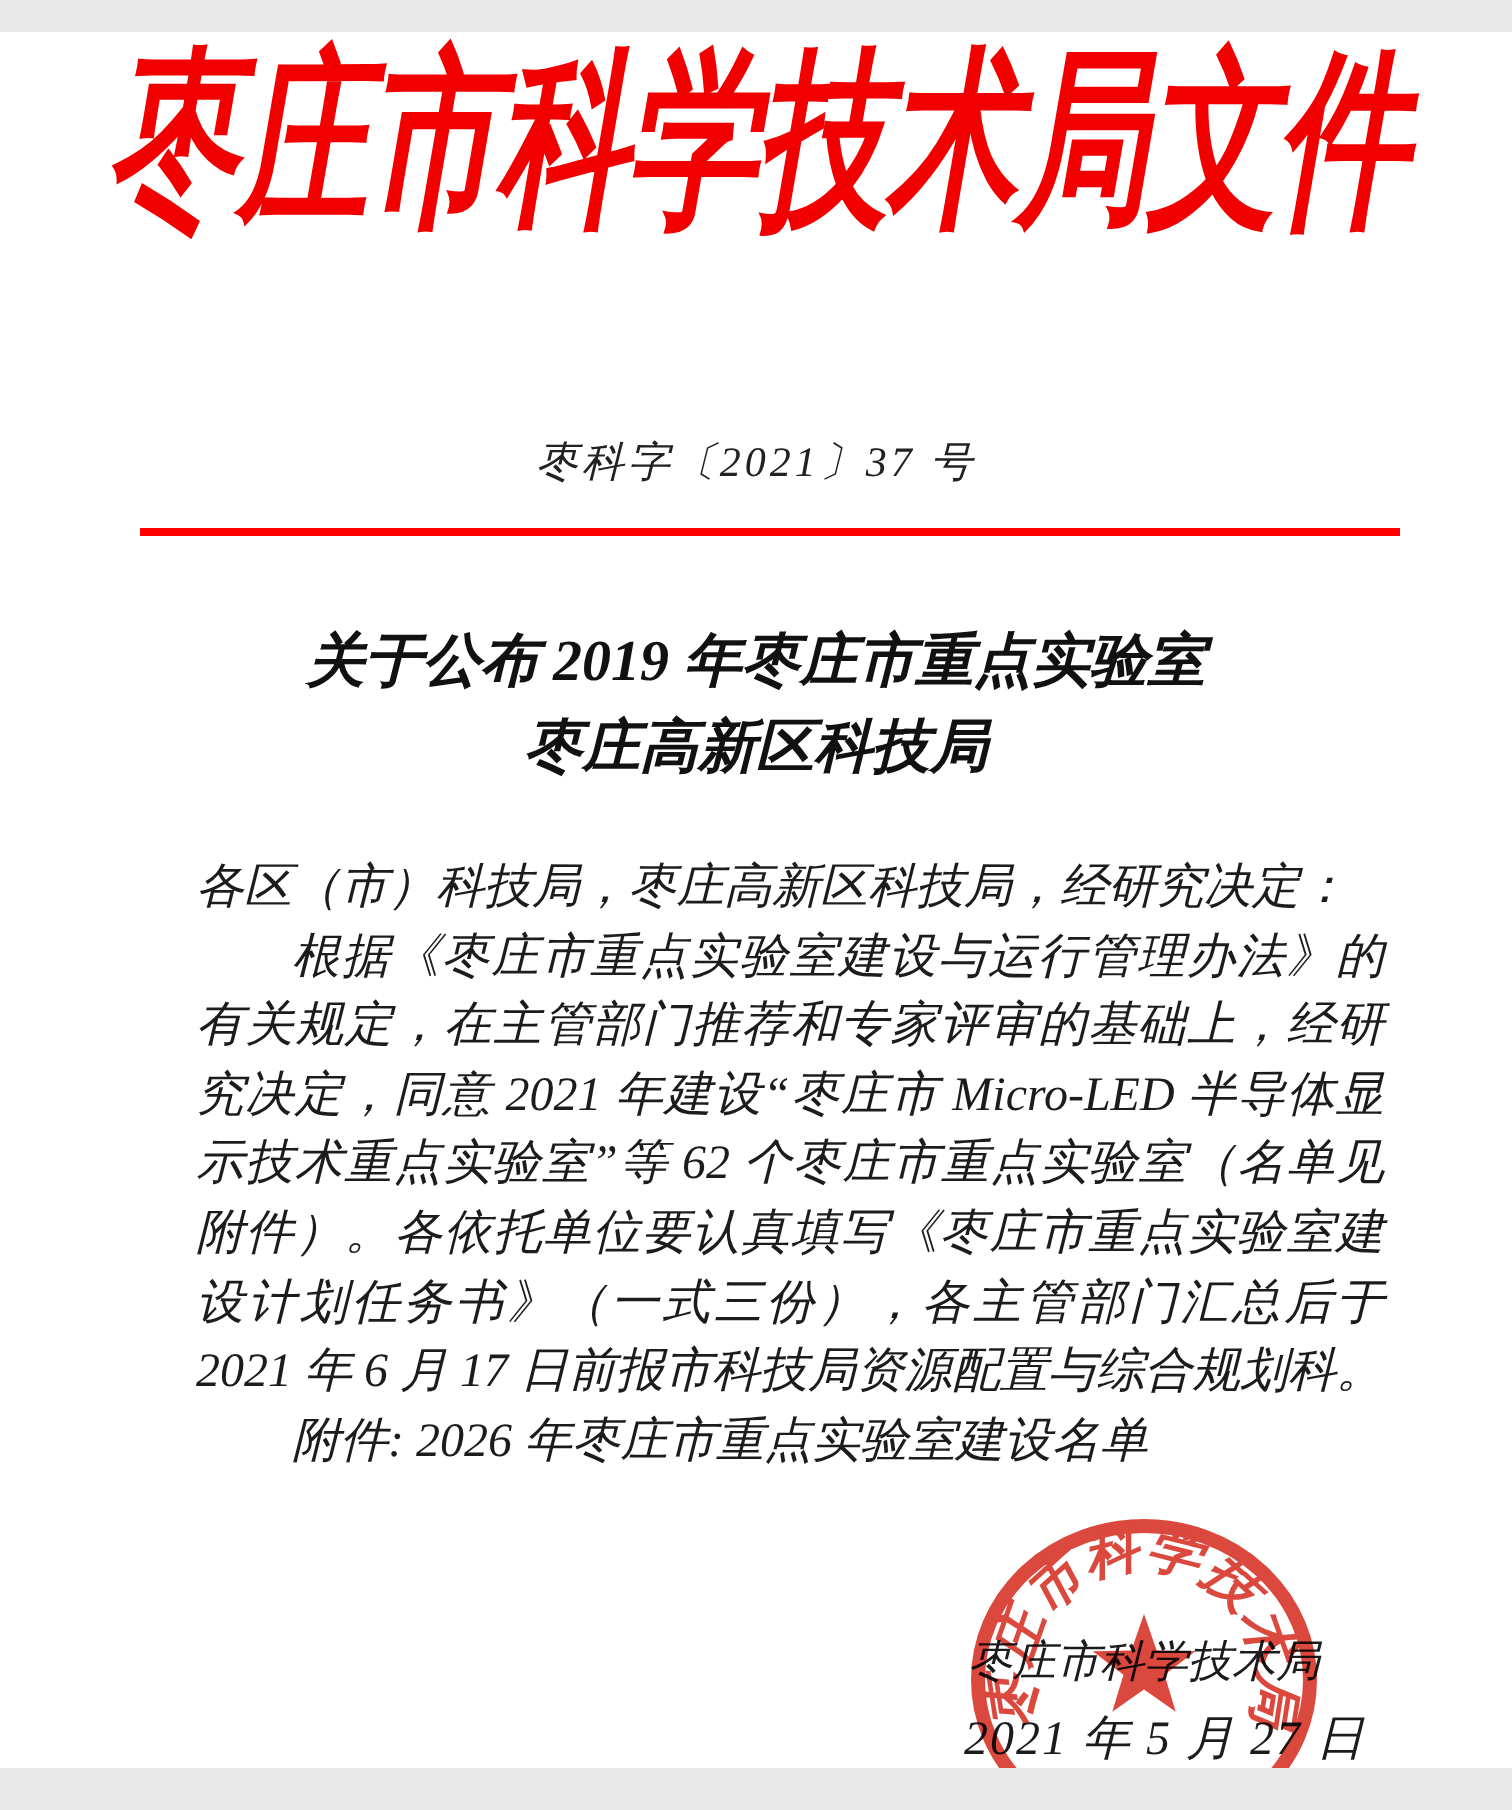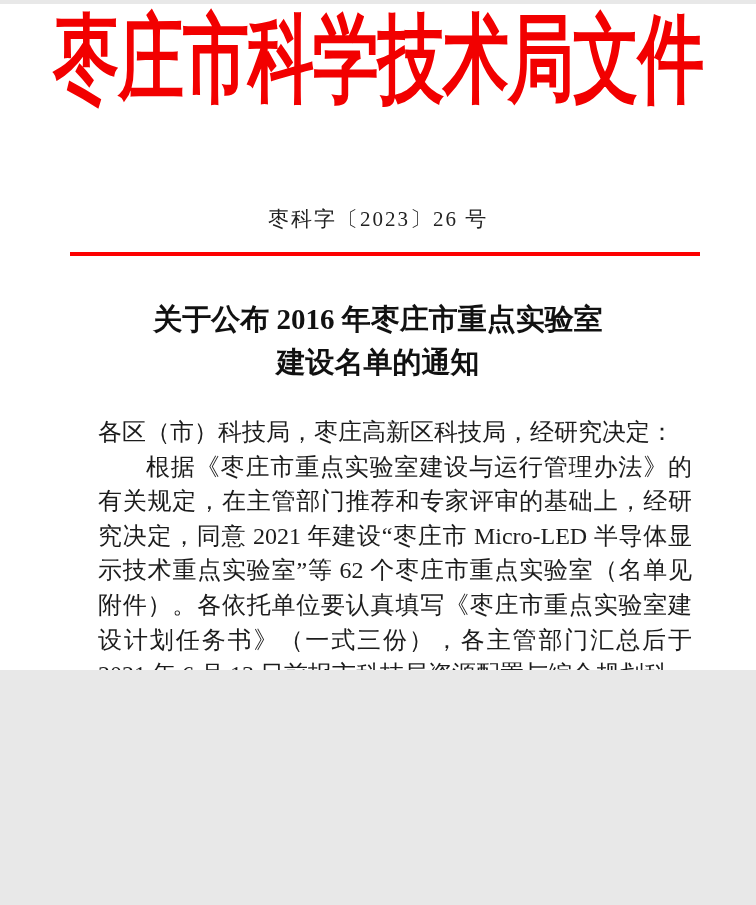--- a/index.html
+++ b/index.html
@@ -1,23 +1,24 @@
 <!DOCTYPE html>
 <html><head>
 <meta charset="utf-8">
 <style>
   html,body{margin:0;padding:0;background:#e8e8e8;}
   .page{
     position:relative;
-    width:756px;height:666px;
-    margin:4px auto;
+    width:756px;height:868px;
+    margin:16px auto;
     background:#ffffff;
     overflow:hidden;
     font-family:"Liberation Serif","DejaVu Serif",serif;
     color:#1c1c1c;
+    font-style:italic;
   }
   .letterhead{
     position:absolute;top:8px;left:0;right:0;
     text-align:center;
     color:#f20000;
     font-weight:bold;
     font-size:66px;
     line-height:1;
     white-space:nowrap;
     letter-spacing:-1px;
@@ -77,32 +78,32 @@
     letter-spacing:1px;
   }
 </style>
 </head>
 <body>
 
 <div class="page">
 
   <div class="letterhead">枣庄市科学技术局文件</div>
 
-  <div class="doc-number">枣科字〔2023〕26 号</div>
+  <div class="doc-number">枣科字〔2021〕37 号</div>
 
   <div class="red-line"></div>
 
   <div class="doc-title">
-    <div>关于公布 2016 年枣庄市重点实验室</div>
-    <div>建设名单的通知</div>
+    <div>关于公布 2019 年枣庄市重点实验室</div>
+    <div>枣庄高新区科技局</div>
   </div>
 
   <div class="body-text">
     <p>各区（市）科技局，枣庄高新区科技局，经研究决定：</p>
-    <p class="indent">根据《枣庄市重点实验室建设与运行管理办法》的有关规定，在主管部门推荐和专家评审的基础上，经研究决定，同意 2021 年建设“枣庄市 Micro-LED 半导体显示技术重点实验室”等 62 个枣庄市重点实验室（名单见附件）。各依托单位要认真填写《枣庄市重点实验室建设计划任务书》（一式三份），各主管部门汇总后于 2021 年 6 月 13 日前报市科技局资源配置与综合规划科。</p>
+    <p class="indent">根据《枣庄市重点实验室建设与运行管理办法》的有关规定，在主管部门推荐和专家评审的基础上，经研究决定，同意 2021 年建设“枣庄市 Micro-LED 半导体显示技术重点实验室”等 62 个枣庄市重点实验室（名单见附件）。各依托单位要认真填写《枣庄市重点实验室建设计划任务书》（一式三份），各主管部门汇总后于 2021 年 6 月 17 日前报市科技局资源配置与综合规划科。</p>
     <p class="indent">附件: 2026 年枣庄市重点实验室建设名单</p>
   </div>
 
   <div class="sig-issuer">枣庄市科学技术局</div>
 
   <div class="sig-date">2021 年 5 月 27 日</div>
 
   <svg class="seal" viewBox="0 0 212 190" xmlns="http://www.w3.org/2000/svg">
     <ellipse cx="102" cy="104" rx="83" ry="77" fill="none" stroke="#d93a2f" stroke-width="7"></ellipse>
     <polygon points="0,-27 6.35,-8.74 25.68,-8.34 10.27,3.34 15.87,21.84 0,10.8 -15.87,21.84 -10.27,3.34 -25.68,-8.34 -6.35,-8.74" transform="translate(102,98)" fill="#d93a2f"></polygon>

